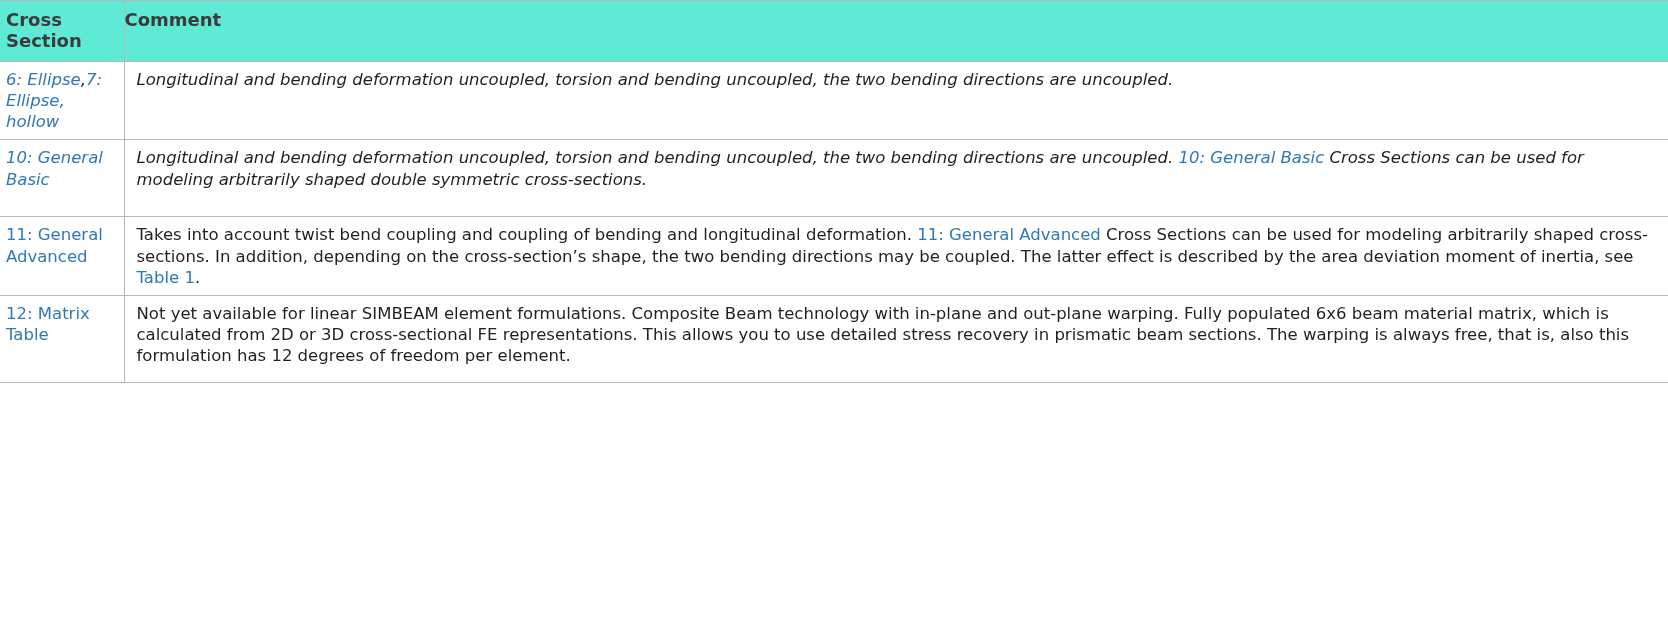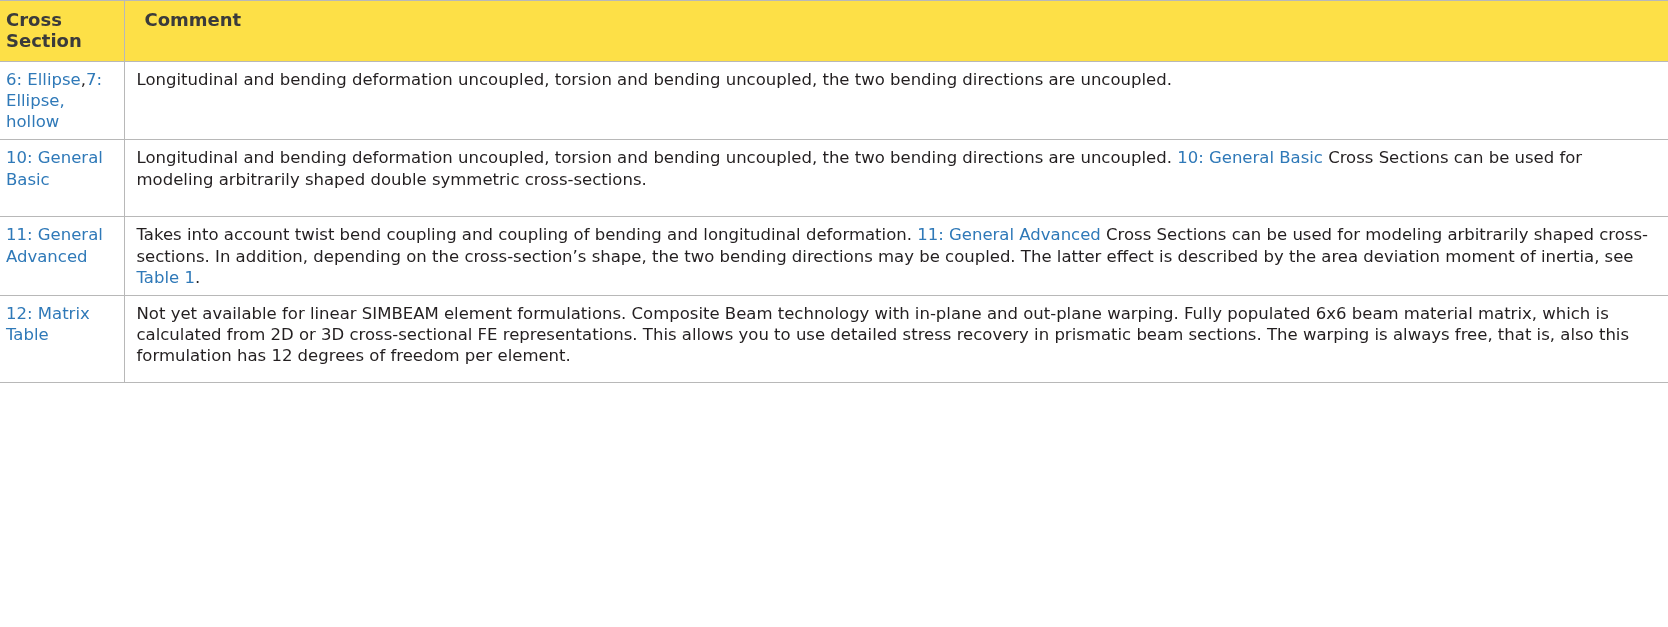--- a/index.html
+++ b/index.html
@@ -16,33 +16,33 @@
   }
   .doc-table {
     width: 1668px;
     border-collapse: collapse;
     table-layout: fixed;
   }
   .doc-table col.c1 { width: 124px; }
   .doc-table col.c2 { width: 1544px; }
 
   .doc-table thead th {
-    background: #fde047;
+    background: #5eead4;
     text-align: left;
     vertical-align: top;
     font-size: 18px;
     font-weight: bold;
     color: #3b3b3b;
     padding: 8px 10px 10px 6px;
     border: 1px solid #b8b8b8;
     border-left: none;
     line-height: 1.17;
   }
   .doc-table thead th.h-comment {
-    padding-left: 20px;
+    padding-left: 0;
     margin-left: 20px;
   }
   .doc-table tbody td {
     vertical-align: top;
     border: 1px solid #b8b8b8;
     border-left: none;
     font-size: 16.5px;
     line-height: 1.28;
     color: #231f20;
     padding: 7px 10px 7px 6px;
@@ -55,22 +55,22 @@
     padding-right: 14px;
   }
   .lnk {
     color: #2f79b8;
   }
   .sep {
     color: #231f20;
   }
   .r1 .cell-section, .r1 .cell-comment { height: 100px; }
   .r2 .cell-section, .r2 .cell-comment { height: 62px; }
-  .r3 .cell-section, .r3 .cell-comment { height: 62px; }
-  .r4 .cell-section, .r4 .cell-comment { height: 62px; }
+  .r3 .cell-section, .r3 .cell-comment { height: 62px; font-style: italic; }
+  .r4 .cell-section, .r4 .cell-comment { height: 62px; font-style: italic; }
   .r5 .cell-section, .r5 .cell-comment { height: 62px; }
   .r6 .cell-section, .r6 .cell-comment { height: 72px; }
 </style>
 </head>
 <body>
 
 <table class="doc-table">
   <colgroup>
       <col class="c1">
       <col class="c2">

